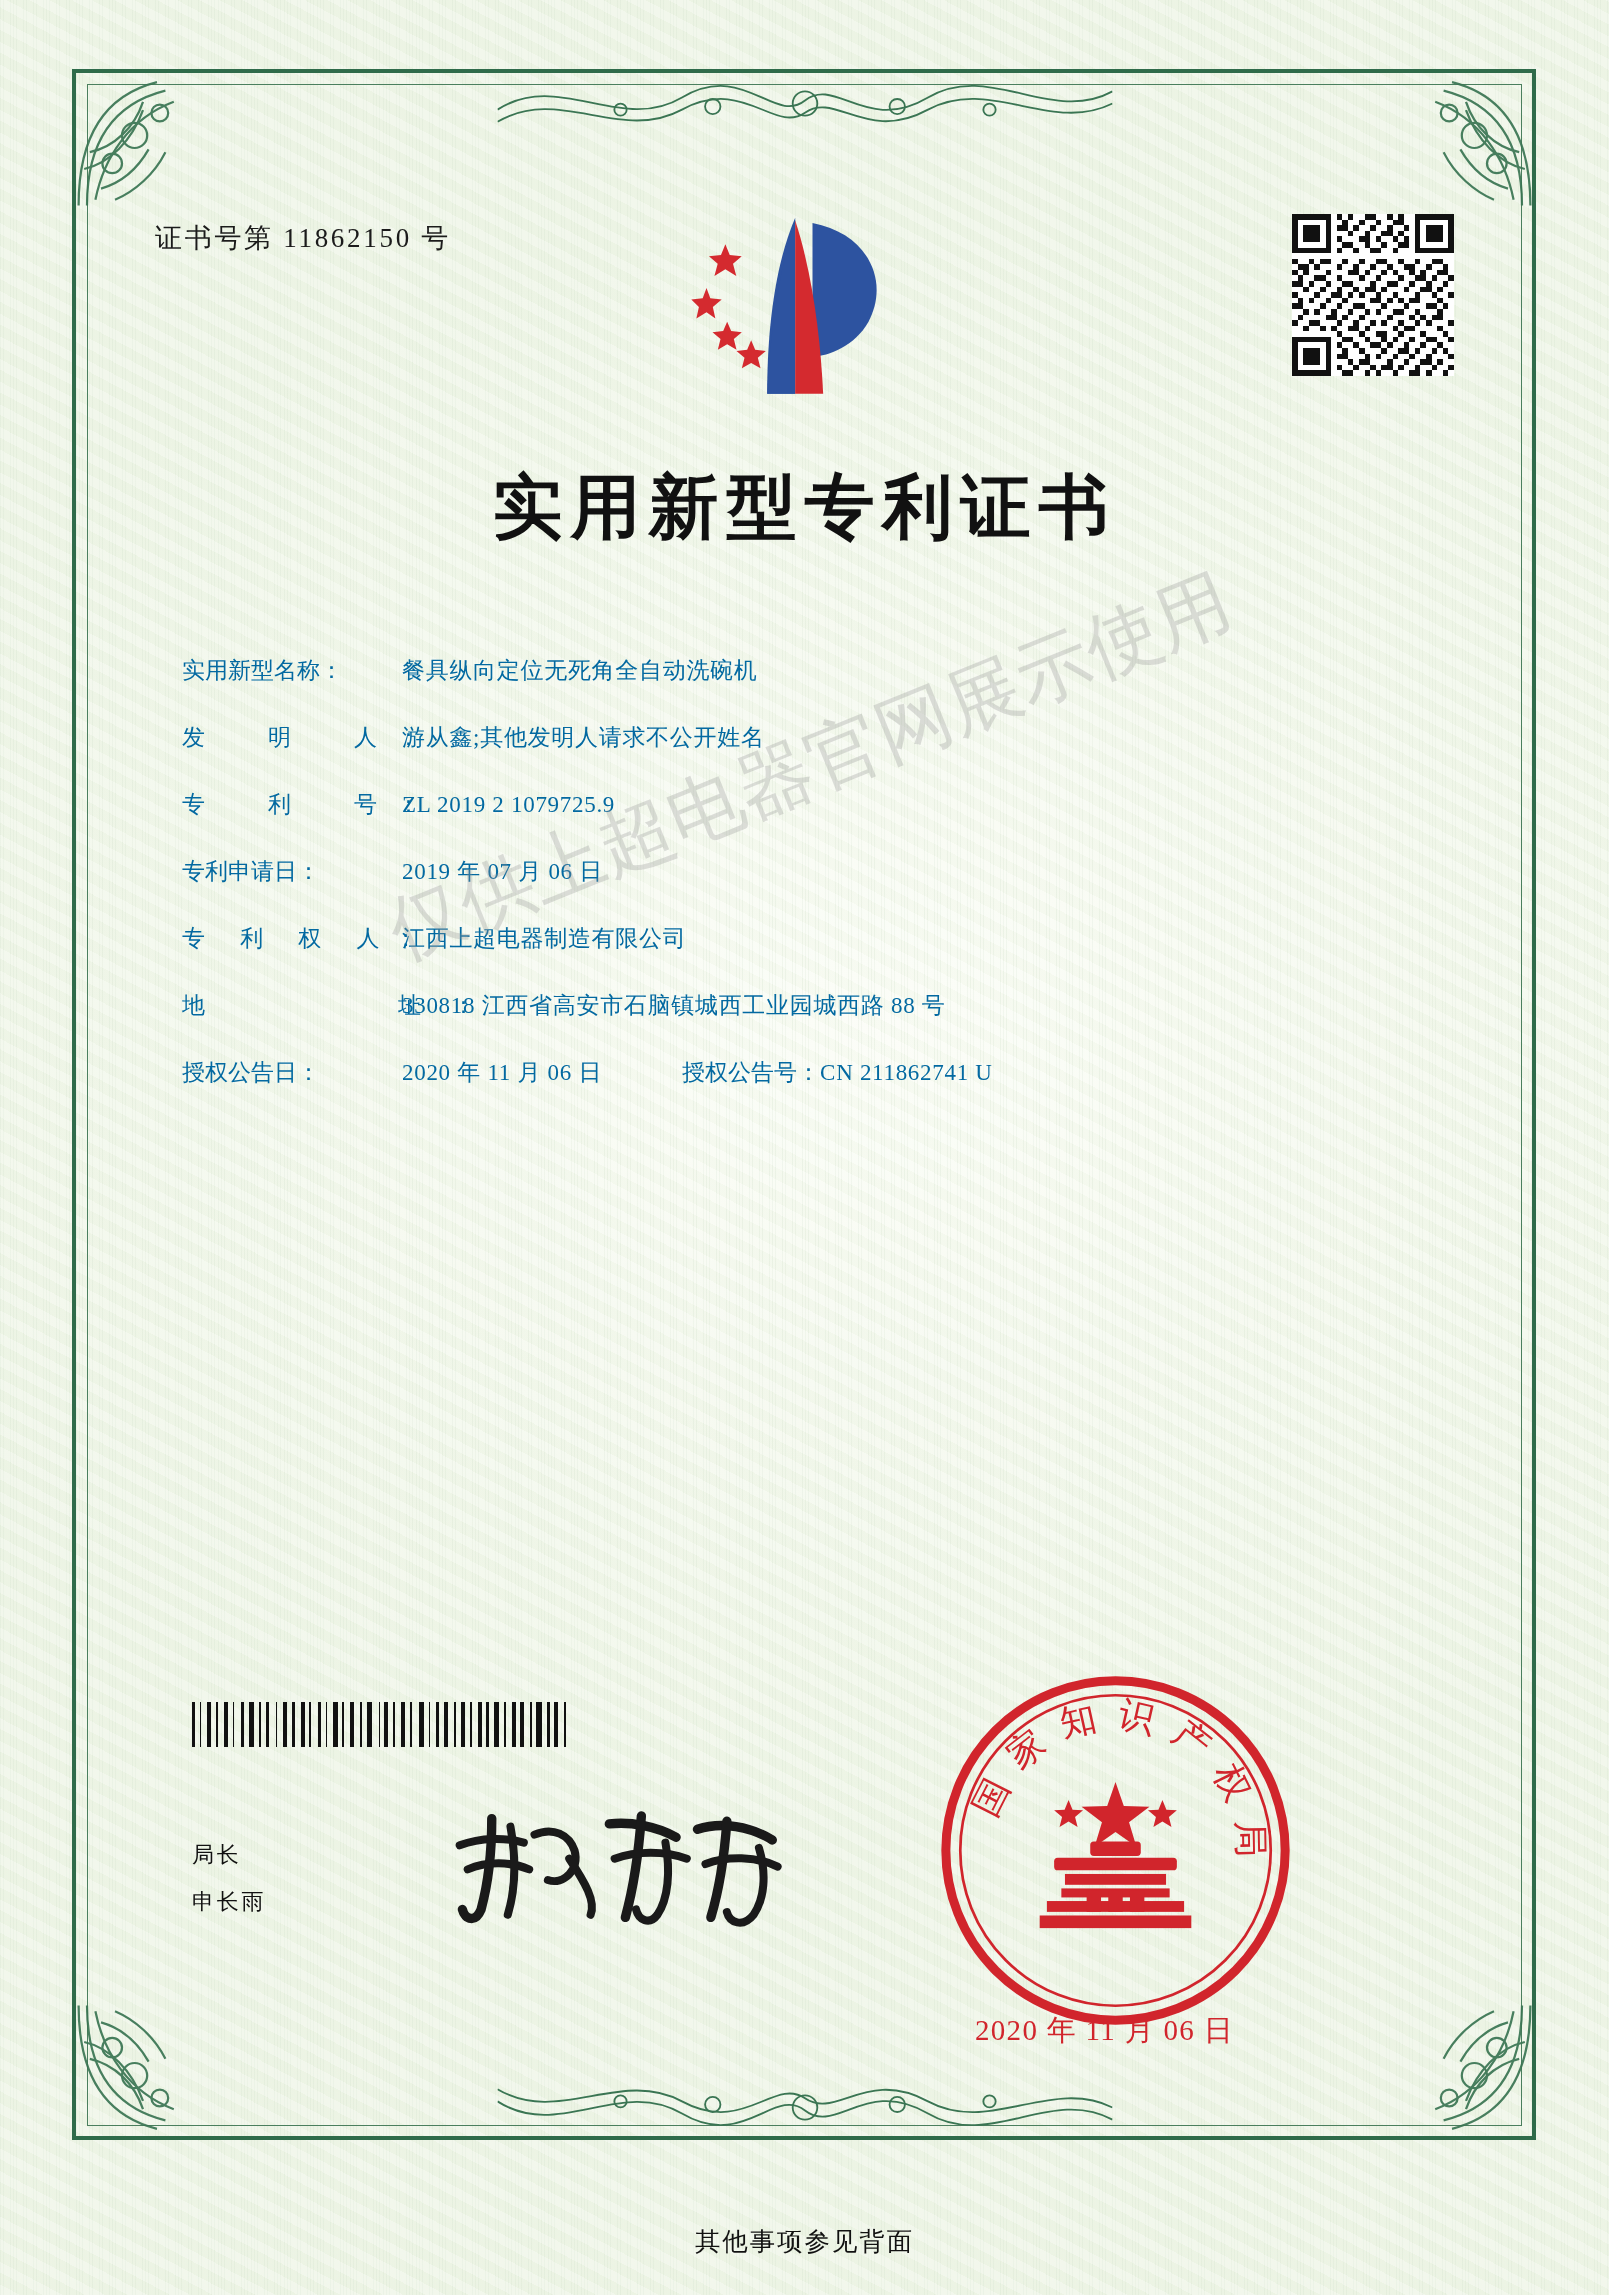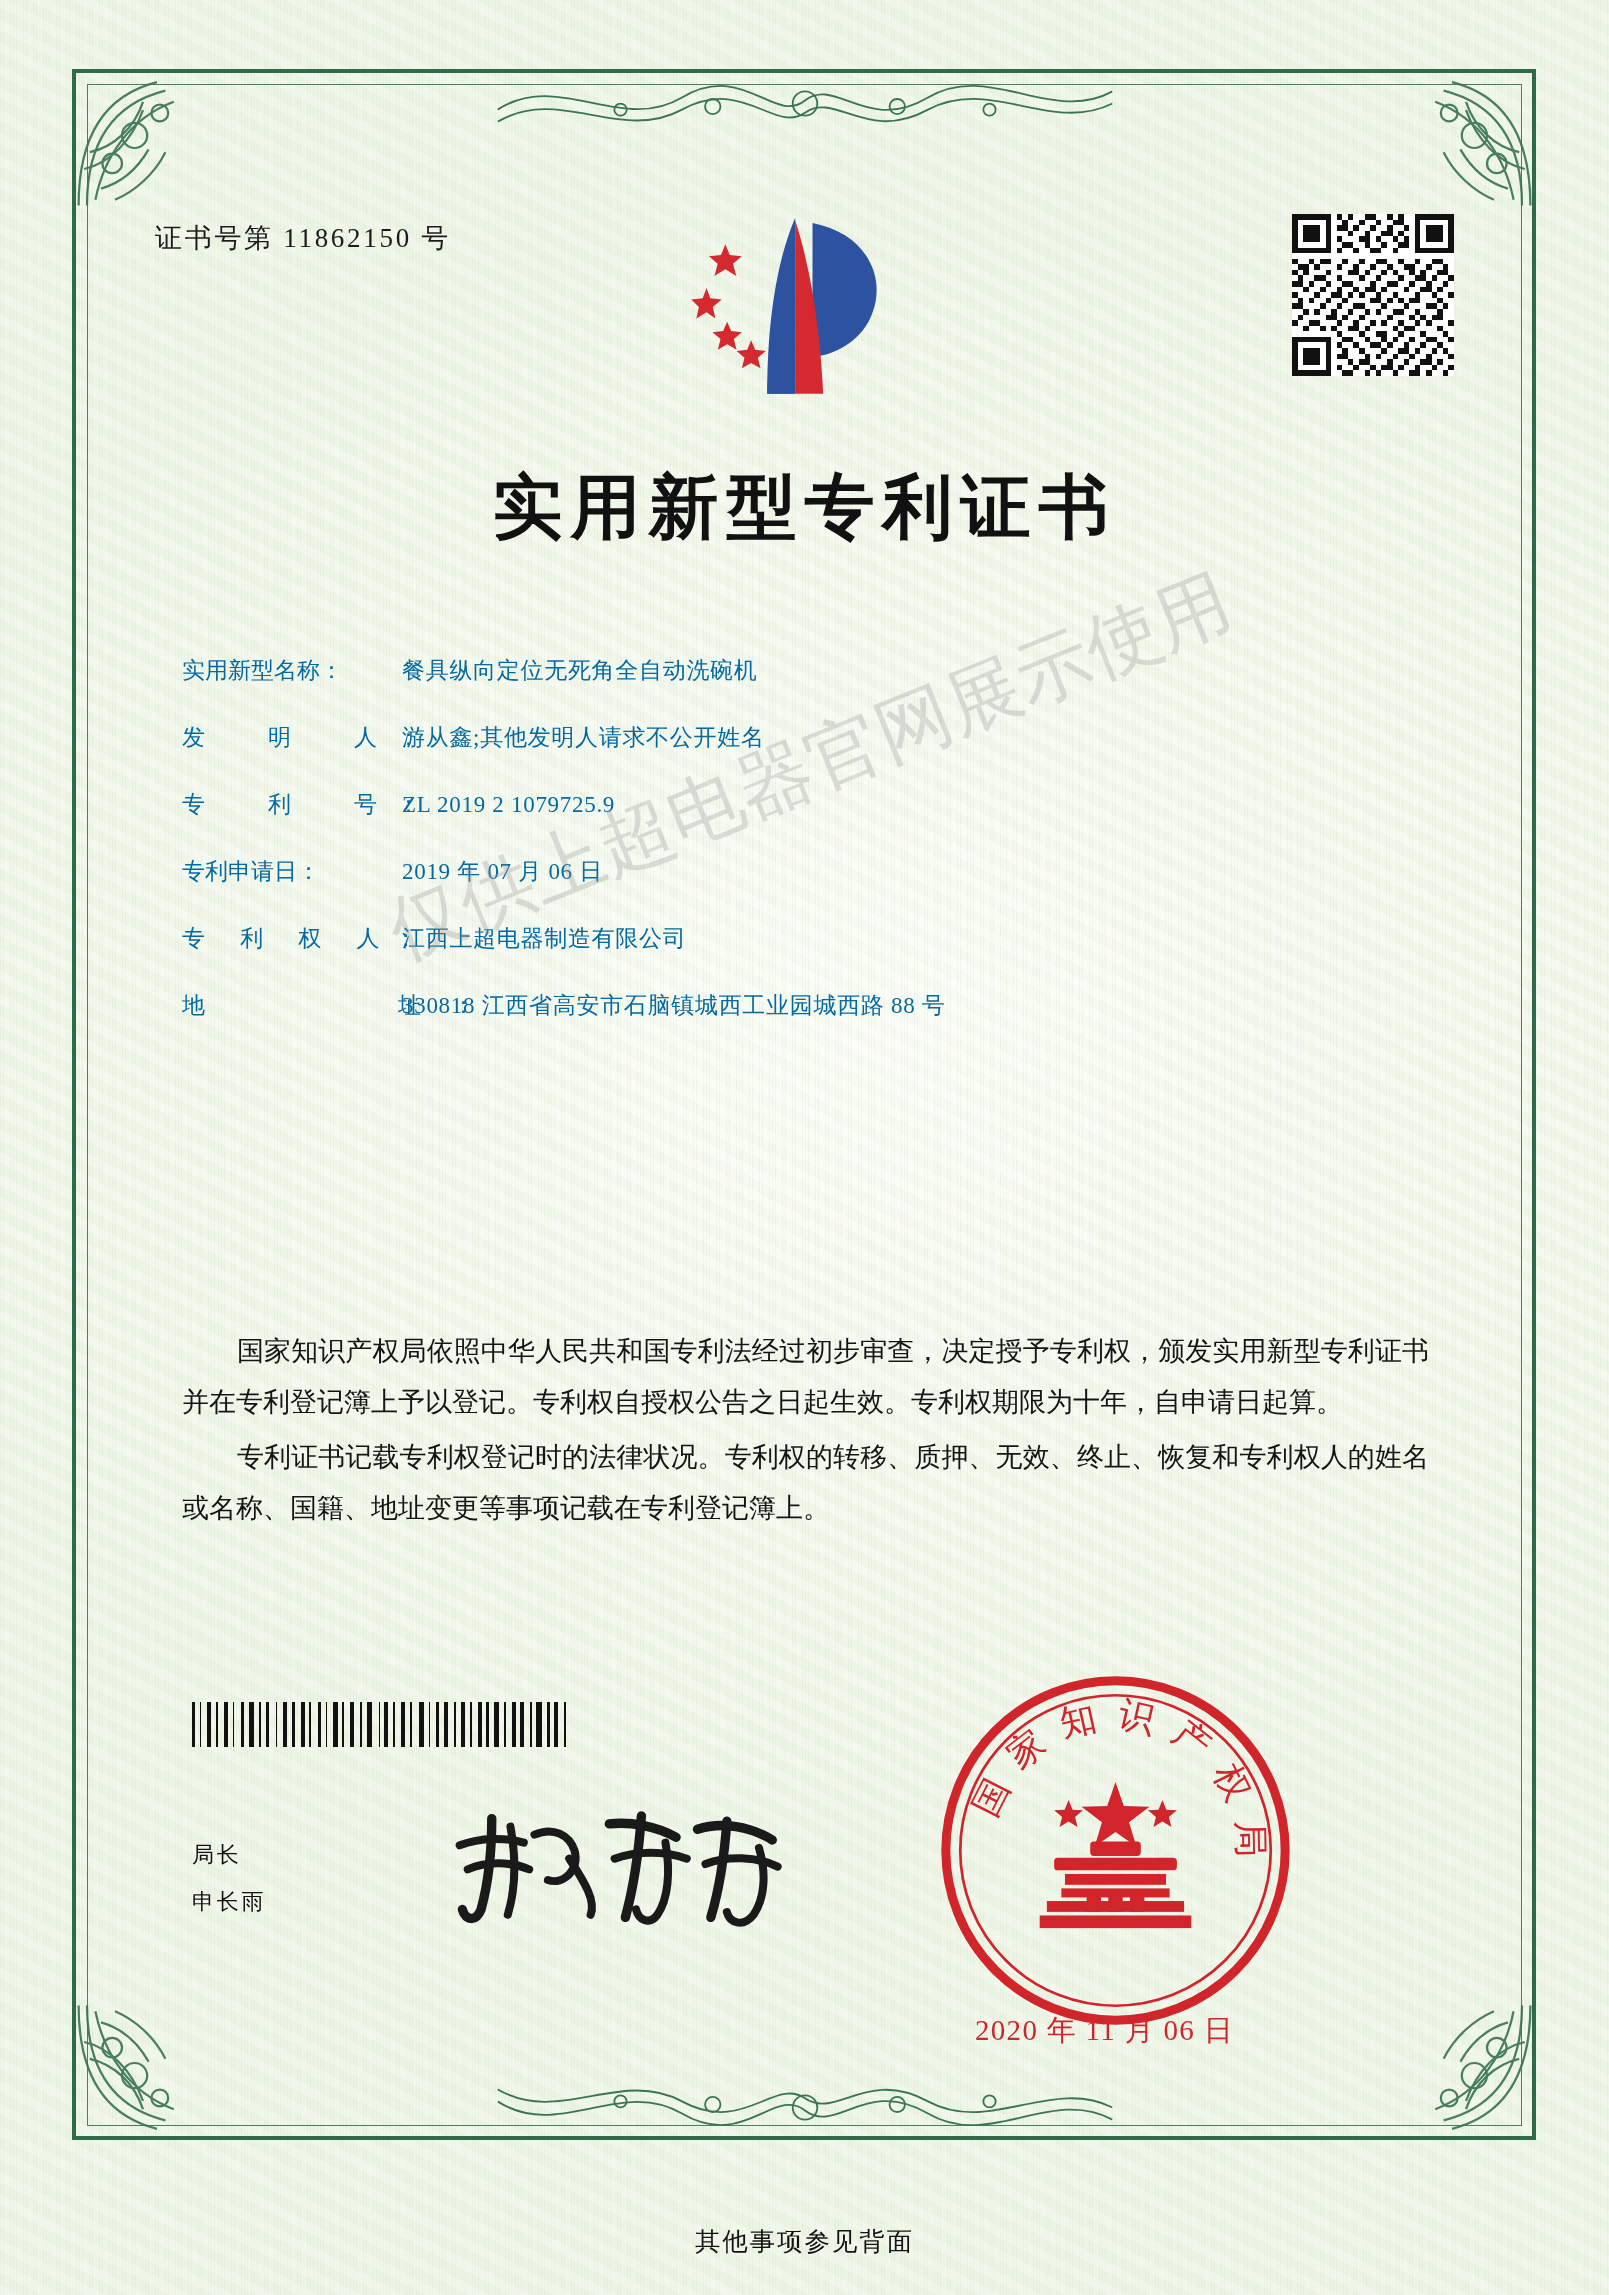--- a/index.html
+++ b/index.html
@@ -629,26 +629,25 @@
     </div>
     <div class="field-row">
       <span class="field-label">专利申请日：</span><span class="field-value">2019 年 07 月 06 日</span>
     </div>
     <div class="field-row">
       <span class="field-label sp2">专 利 权 人：</span><span class="field-value">江西上超电器制造有限公司</span>
     </div>
     <div class="field-row">
       <span class="field-label sp4">地　　　址：</span><span class="field-value">330818 江西省高安市石脑镇城西工业园城西路 88 号</span>
     </div>
+    <div class="field-row">
+      <span class="field-label">授权公告日：</span><span class="field-value">2020 年 11 月 06 日</span><span class="second-label">授权公告号：</span><span class="second-value">CN 211862741 U</span>
+    </div>
   </div>
 
-  <div class="paras">
-    <p>国家知识产权局依照中华人民共和国专利法经过初步审查，决定授予专利权，颁发实用新型专利证书并在专利登记簿上予以登记。专利权自授权公告之日起生效。专利权期限为十年，自申请日起算。</p>
-    <p>专利证书记载专利权登记时的法律状况。专利权的转移、质押、无效、终止、恢复和专利权人的姓名或名称、国籍、地址变更等事项记载在专利登记簿上。</p>
-  </div>
 
   <div class="barcode">
     <i style="width:3.3px"></i><i style="width:2px;background:transparent"></i>
     <i style="width:1.3px"></i><i style="width:2.7px;background:transparent"></i>
     <i style="width:4.7px"></i><i style="width:2px;background:transparent"></i>
     <i style="width:2px"></i><i style="width:3.3px;background:transparent"></i>
     <i style="width:4px"></i><i style="width:2px;background:transparent"></i>
     <i style="width:1.3px"></i><i style="width:4px;background:transparent"></i>
     <i style="width:3.3px"></i><i style="width:2px;background:transparent"></i>
     <i style="width:5.3px"></i><i style="width:2.7px;background:transparent"></i>

